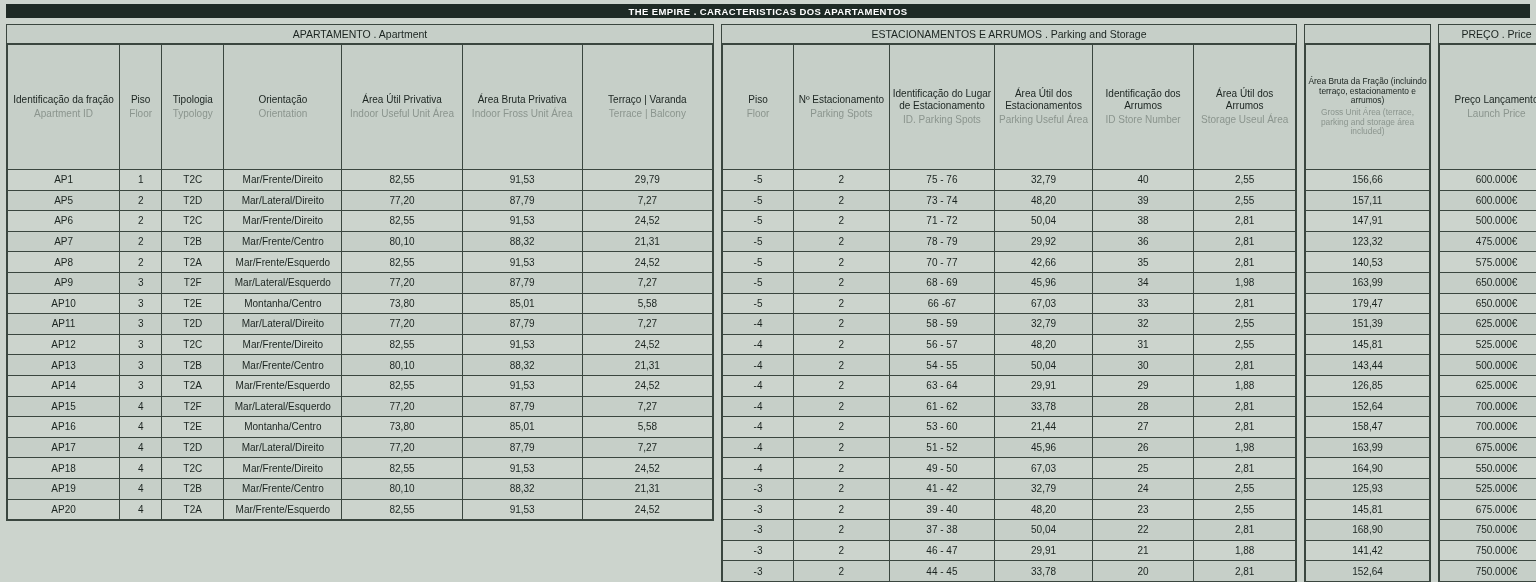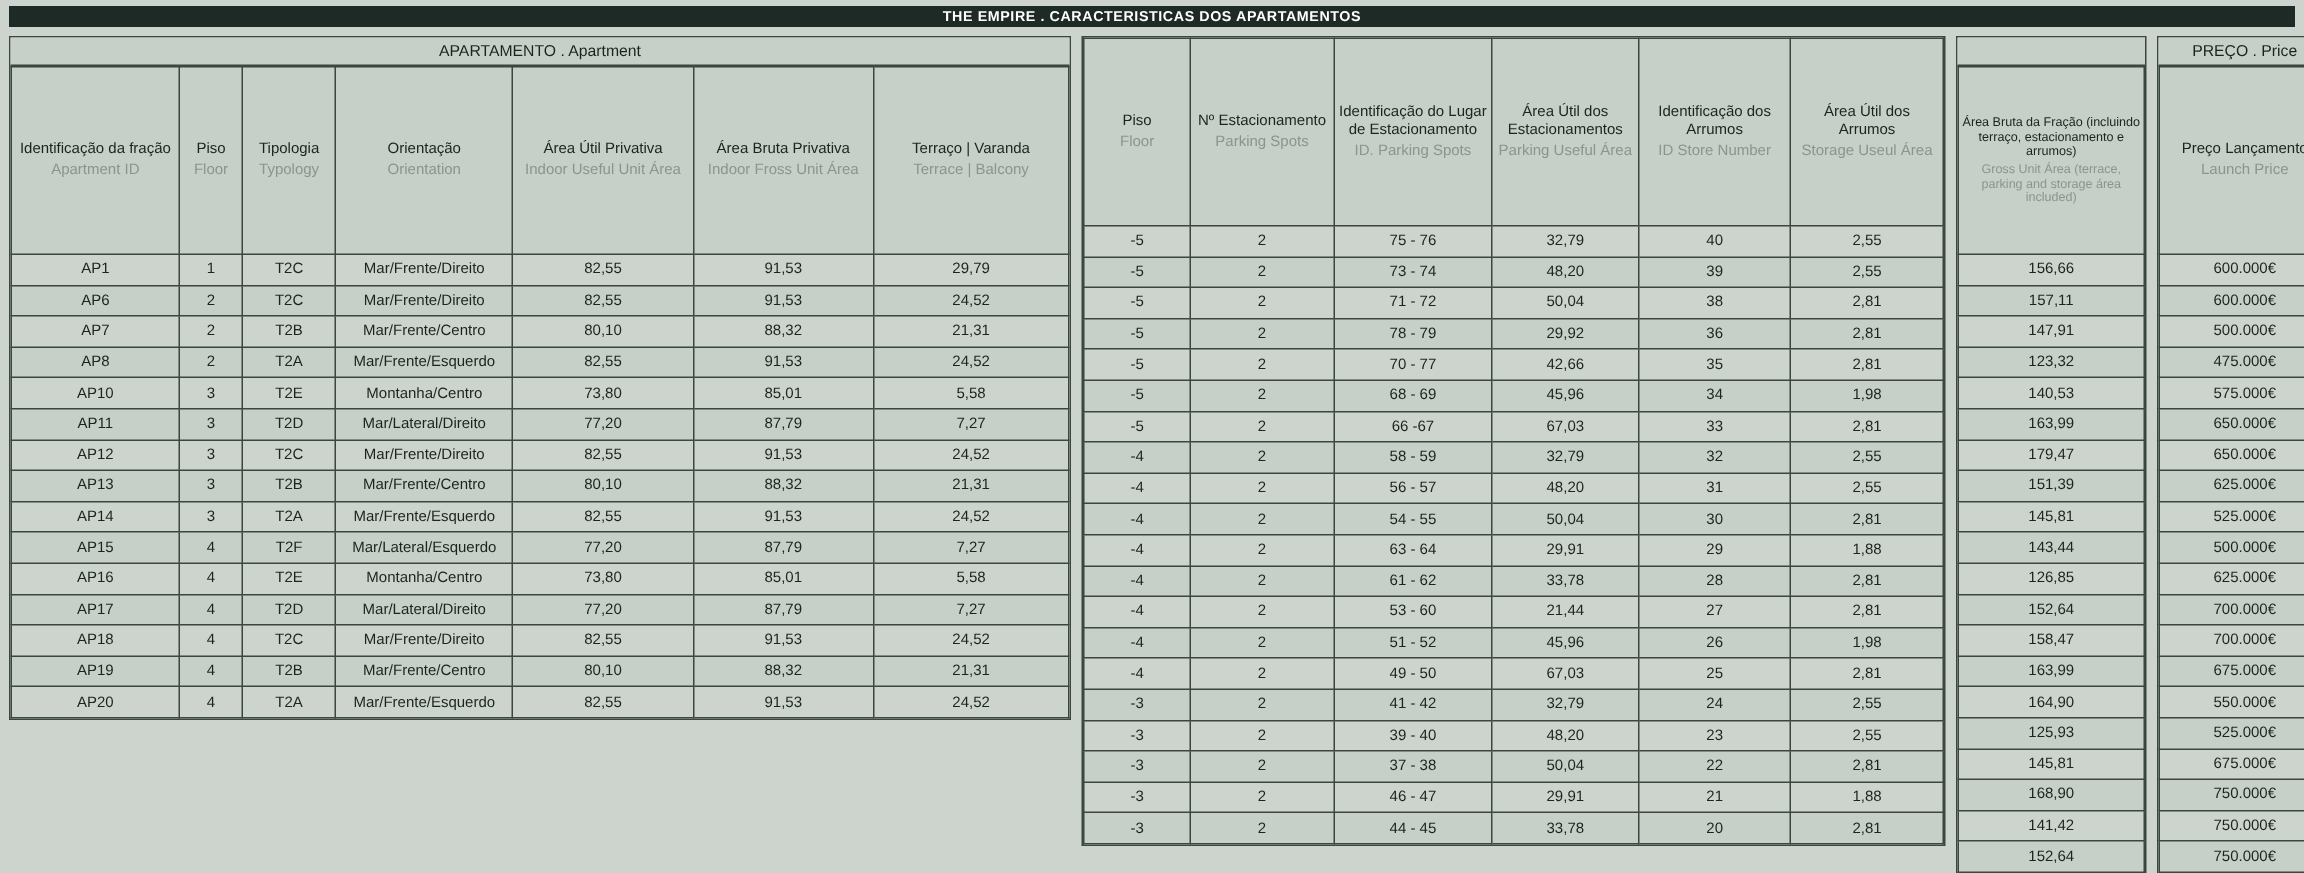--- a/index.html
+++ b/index.html
@@ -141,20 +141,29 @@
             <tr>
               <td>AP1</td>
               <td>1</td>
               <td>T2C</td>
               <td>Mar/Frente/Direito</td>
               <td>82,55</td>
               <td>91,53</td>
               <td>29,79</td>
             </tr>
             <tr>
+              <td>AP5</td>
+              <td>2</td>
+              <td>T2D</td>
+              <td>Mar/Lateral/Direito</td>
+              <td>77,20</td>
+              <td>87,79</td>
+              <td>7,27</td>
+            </tr>
+            <tr>
               <td>AP6</td>
               <td>2</td>
               <td>T2C</td>
               <td>Mar/Frente/Direito</td>
               <td>82,55</td>
               <td>91,53</td>
               <td>24,52</td>
             </tr>
             <tr>
               <td>AP7</td>
@@ -166,20 +175,29 @@
               <td>21,31</td>
             </tr>
             <tr>
               <td>AP8</td>
               <td>2</td>
               <td>T2A</td>
               <td>Mar/Frente/Esquerdo</td>
               <td>82,55</td>
               <td>91,53</td>
               <td>24,52</td>
+            </tr>
+            <tr>
+              <td>AP9</td>
+              <td>3</td>
+              <td>T2F</td>
+              <td>Mar/Lateral/Esquerdo</td>
+              <td>77,20</td>
+              <td>87,79</td>
+              <td>7,27</td>
             </tr>
             <tr>
               <td>AP10</td>
               <td>3</td>
               <td>T2E</td>
               <td>Montanha/Centro</td>
               <td>73,80</td>
               <td>85,01</td>
               <td>5,58</td>
             </tr>
@@ -271,20 +289,23 @@
               <td>Mar/Frente/Esquerdo</td>
               <td>82,55</td>
               <td>91,53</td>
               <td>24,52</td>
             </tr>
           </tbody>
       </table>
     </div>
 
     <div class="panel park">
+      <div class="panel-head">
+        <span>ESTACIONAMENTOS E ARRUMOS . Parking and Storage</span>
+      </div>
       <table>
         <colgroup>
           <col style="width:70px">
             <col style="width:94px">
             <col style="width:104px">
           <col style="width:96px">
             <col style="width:100px">
             <col style="width:100px">
         </colgroup>
         <thead>

